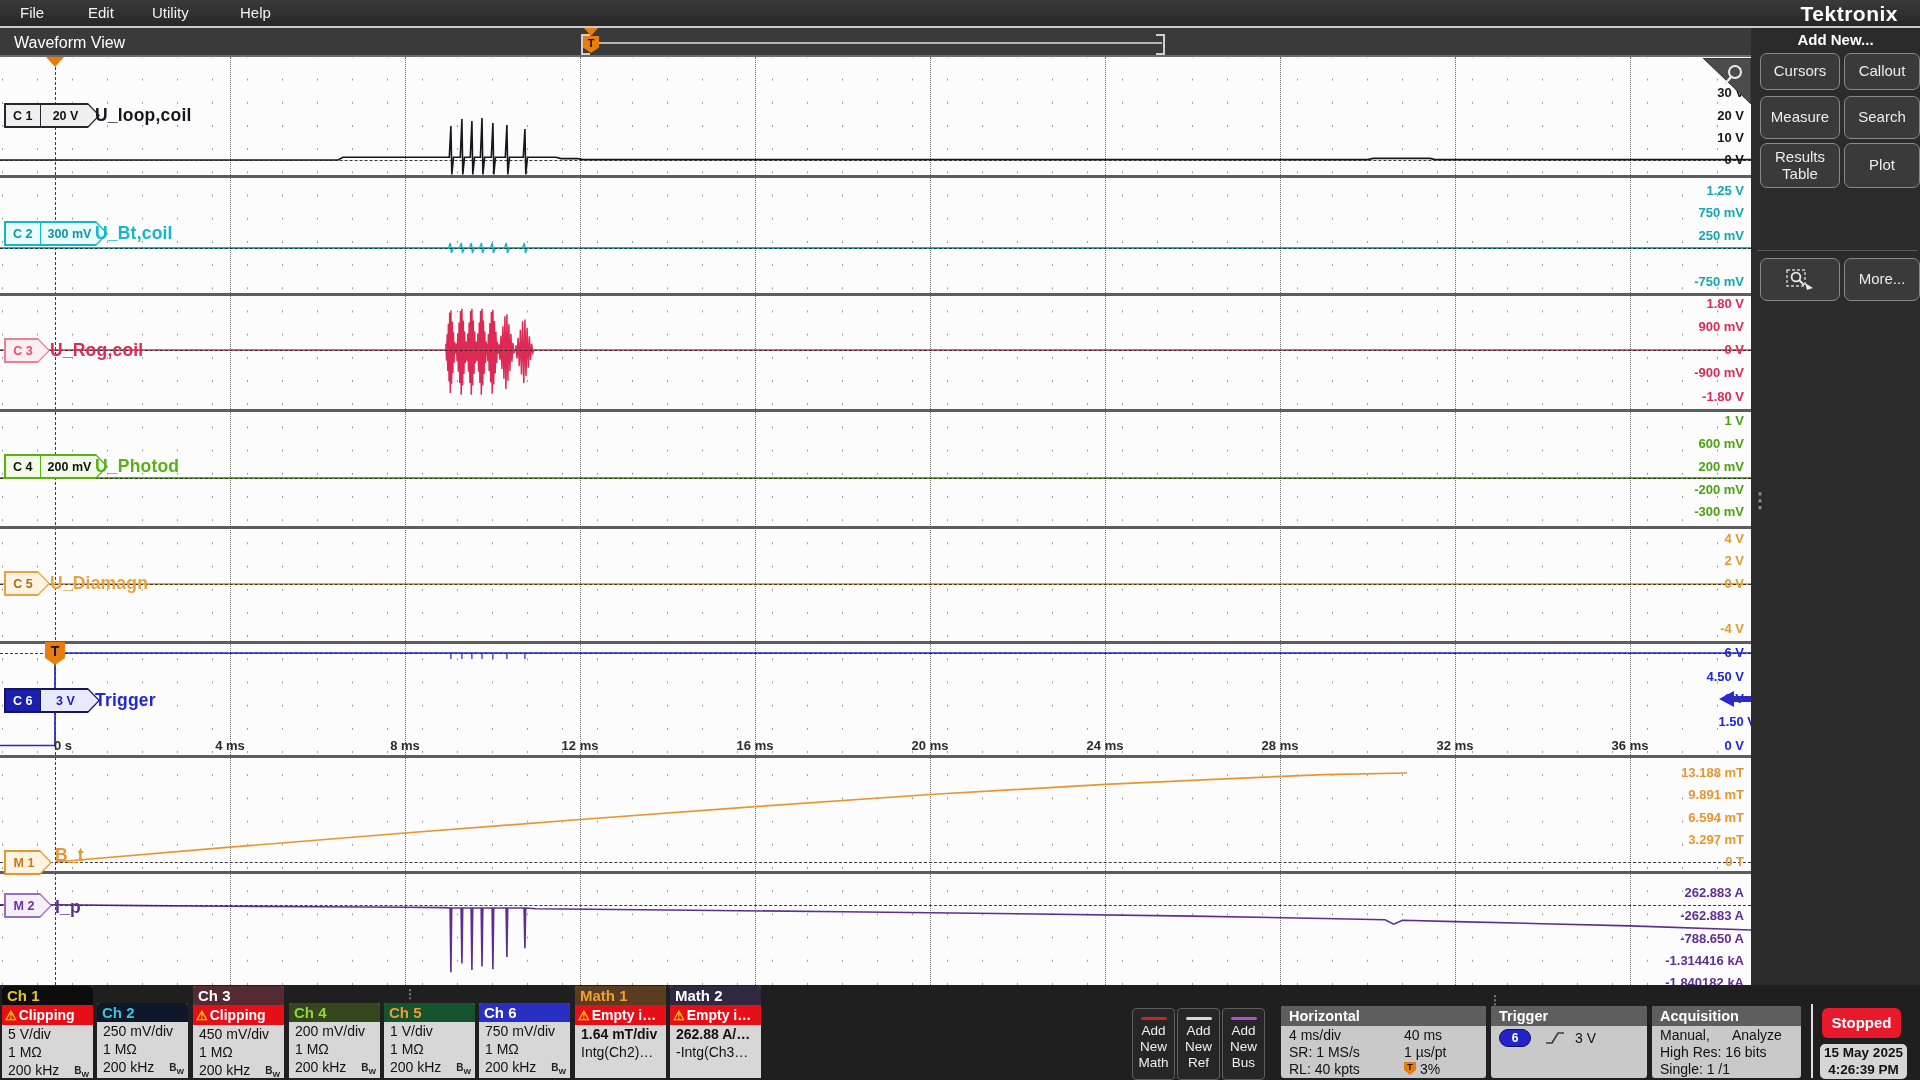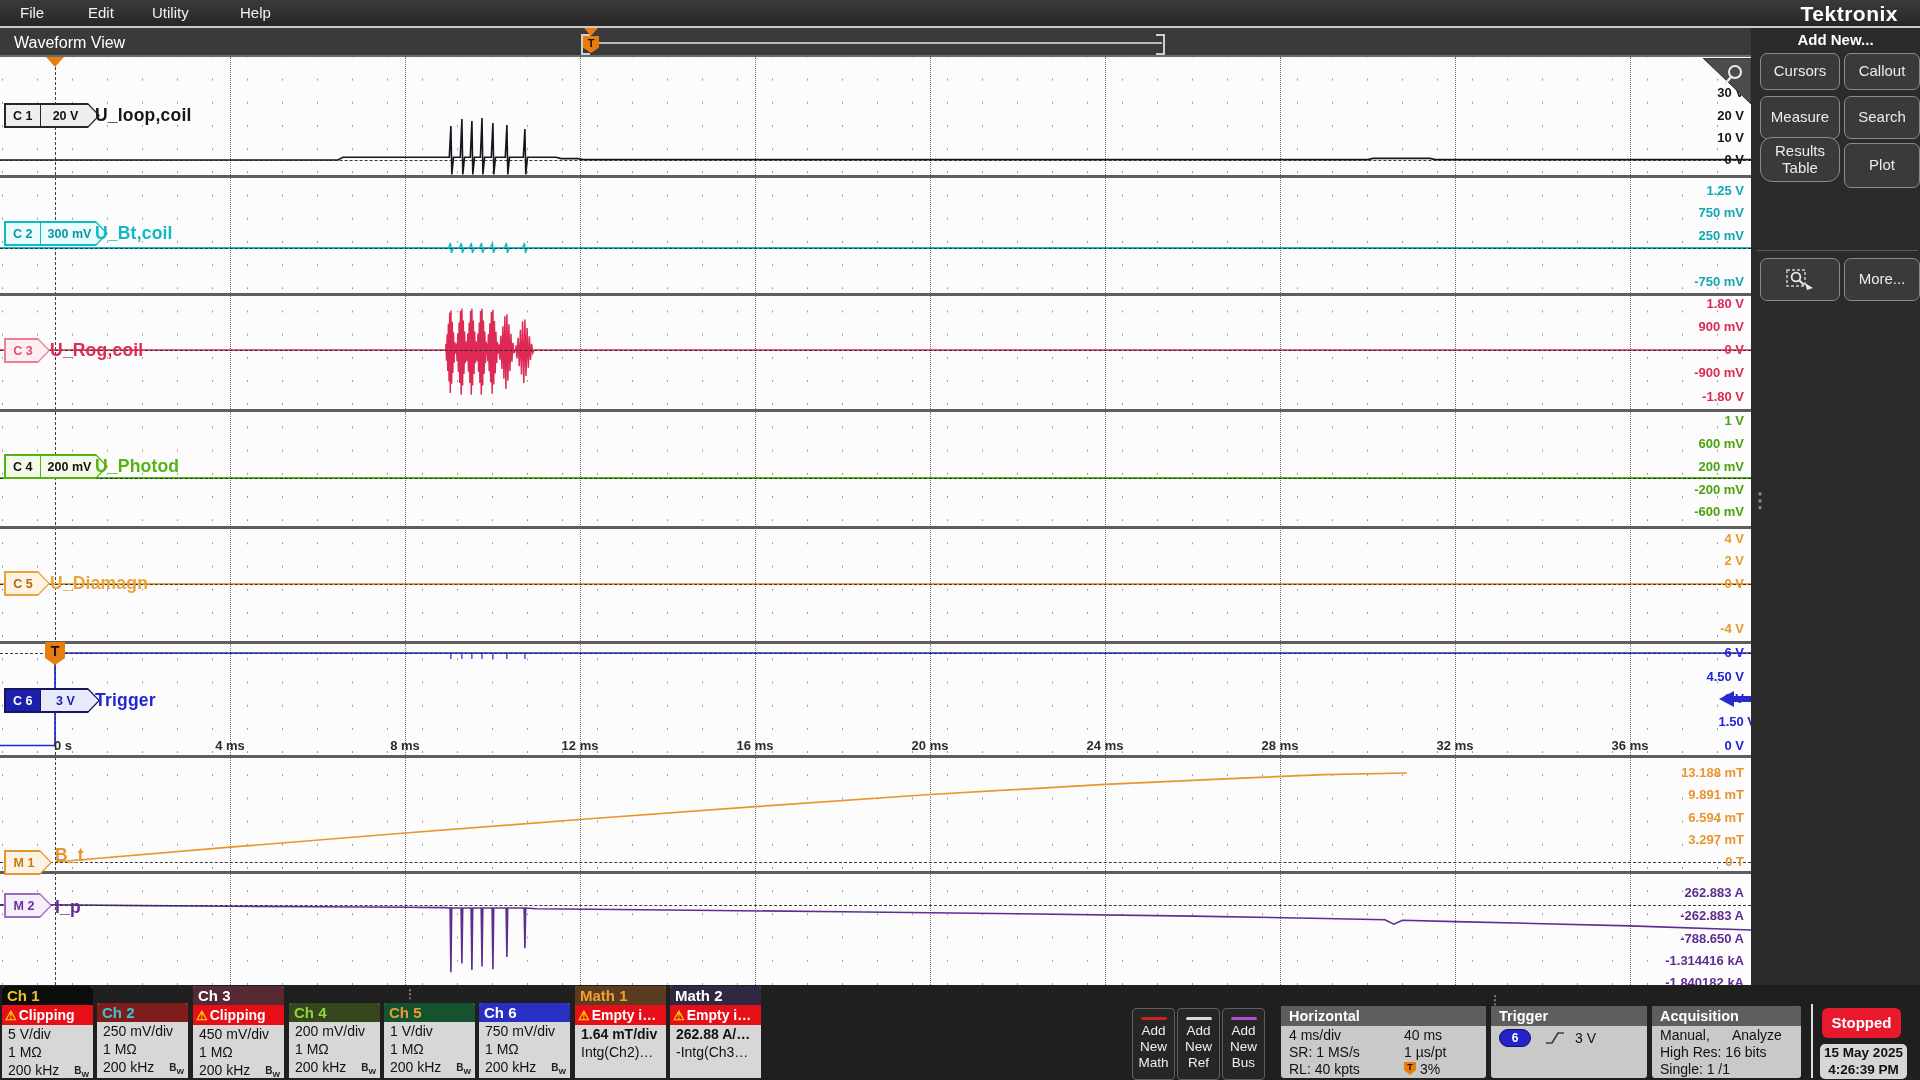--- a/index.html
+++ b/index.html
@@ -155,21 +155,21 @@
       <div class="axis-lab" style="top: 217px; color: rgb(18, 167, 180);">-750 mV</div>
       <div class="axis-lab" style="top: 239px; color: rgb(221, 42, 85);">1.80 V</div>
       <div class="axis-lab" style="top: 262px; color: rgb(221, 42, 85);">900 mV</div>
       <div class="axis-lab" style="top: 285px; color: rgb(221, 42, 85);">0 V</div>
       <div class="axis-lab" style="top: 308px; color: rgb(221, 42, 85);">-900 mV</div>
       <div class="axis-lab" style="top: 332px; color: rgb(221, 42, 85);">-1.80 V</div>
       <div class="axis-lab" style="top: 356px; color: rgb(74, 162, 15);">1 V</div>
       <div class="axis-lab" style="top: 379px; color: rgb(74, 162, 15);">600 mV</div>
       <div class="axis-lab" style="top: 402px; color: rgb(74, 162, 15);">200 mV</div>
       <div class="axis-lab" style="top: 425px; color: rgb(74, 162, 15);">-200 mV</div>
-      <div class="axis-lab" style="top: 447px; color: rgb(74, 162, 15);">-600 mV</div>
+      <div class="axis-lab" style="top: 447px; color: rgb(74, 162, 15);">-300 mV</div>
       <div class="axis-lab" style="top: 474px; color: rgb(224, 154, 46);">4 V</div>
       <div class="axis-lab" style="top: 496px; color: rgb(224, 154, 46);">2 V</div>
       <div class="axis-lab" style="top: 519px; color: rgb(224, 154, 46);">0 V</div>
       <div class="axis-lab" style="top: 564px; color: rgb(224, 154, 46);">-4 V</div>
       <div class="axis-lab" style="top: 588px; color: rgb(33, 38, 214);">6 V</div>
       <div class="axis-lab" style="top: 612px; color: rgb(33, 38, 214);">4.50 V</div>
       <div class="axis-lab" style="top: 634px; color: rgb(33, 38, 214);">3 V</div>
       <div class="axis-lab" style="top: 657px; color: rgb(33, 38, 214); padding-left: 12px;">1.50 V</div>
       <div class="axis-lab" style="top: 681px; color: rgb(33, 38, 214);">0 V</div>
       <div class="axis-lab" style="top: 708px; color: rgb(232, 149, 46);">13.188 mT</div>
@@ -265,21 +265,21 @@
       <div class="handle-dots" style="left: 404px; top: 2px; font-size: 12px;">⋮</div>
       <div class="handle-dots" style="left: 1489px; top: 8px; font-size: 12px;">⋮</div>
       <div class="bbadge" style="left: 2px; top: 1px; height: 92px;">
         <div class="bb-head" style="background: rgb(13, 13, 13); color: rgb(232, 197, 32);">Ch 1</div>
         <div class="bb-warn"><span class="wicon">⚠</span><span>Clipping</span></div>
         <div class="bb-row">5 V/div</div>
         <div class="bb-row">1 MΩ</div>
         <div class="bb-row">200 kHz<span class="bwmark">B<sub>W</sub></span></div>
       </div>
       <div class="bbadge" style="left: 97px; top: 18px; height: 75px;">
-        <div class="bb-head" style="background: #7f1d1d; color: rgb(54, 201, 212);">Ch 2</div>
+        <div class="bb-head" style="background: #0f172a; color: rgb(54, 201, 212);">Ch 2</div>
         <div class="bb-row">250 mV/div</div>
         <div class="bb-row">1 MΩ</div>
         <div class="bb-row">200 kHz<span class="bwmark">B<sub>W</sub></span></div>
       </div>
       <div class="bbadge" style="left: 193px; top: 1px; height: 92px;">
         <div class="bb-head" style="background: rgb(85, 42, 51); color: rgb(255, 255, 255);">Ch 3</div>
         <div class="bb-warn"><span class="wicon">⚠</span><span>Clipping</span></div>
         <div class="bb-row">450 mV/div</div>
         <div class="bb-row">1 MΩ</div>
         <div class="bb-row">200 kHz<span class="bwmark">B<sub>W</sub></span></div>
@@ -362,21 +362,21 @@
   <div id="stopped">Stopped</div>
   <div id="datetime">
     <div>15 May 2025</div>
     <div>4:26:39 PM</div>
   </div>
 <div class="handle-dots" style="left: 1750px; top: 496px; font-size: 20px; line-height: 9px;">⋮</div>
     <div class="side-btn" style="left: 1760px; top: 53px; width: 78px; height: 35px;">Cursors</div>
     <div class="side-btn" style="left: 1844px; top: 53px; width: 74px; height: 35px;">Callout</div>
     <div class="side-btn" style="left: 1760px; top: 96px; width: 78px; height: 41px;">Measure</div>
     <div class="side-btn" style="left: 1844px; top: 96px; width: 74px; height: 41px;">Search</div>
-    <div class="side-btn" style="left: 1760px; top: 137px; width: 78px; height: 43px; border-radius: 12px;">Results Table</div>
+    <div class="side-btn" style="left: 1760px; top: 143px; width: 78px; height: 43px;">Results Table</div>
     <div class="side-btn" style="left: 1844px; top: 143px; width: 74px; height: 43px;">Plot</div>
     <div class="side-btn" style="left: 1760px; top: 258px; width: 78px; height: 41px;">
       <svg width="30" height="26">
         <rect x="2" y="3" width="18" height="16" fill="none" stroke="#cfcfcf" stroke-width="1.4" stroke-dasharray="3,2"></rect>
         <circle cx="11" cy="10" r="4.4" fill="none" stroke="#e8e8e8" stroke-width="1.8"></circle>
         <line x1="14" y1="13" x2="19" y2="18" stroke="#e8e8e8" stroke-width="2"></line>
         <polygon points="20,16 28,21 22,23" fill="#e8e8e8"></polygon>
       </svg>
     </div>
     <div class="side-btn" style="left: 1844px; top: 258px; width: 74px; height: 41px;">More...</div>

